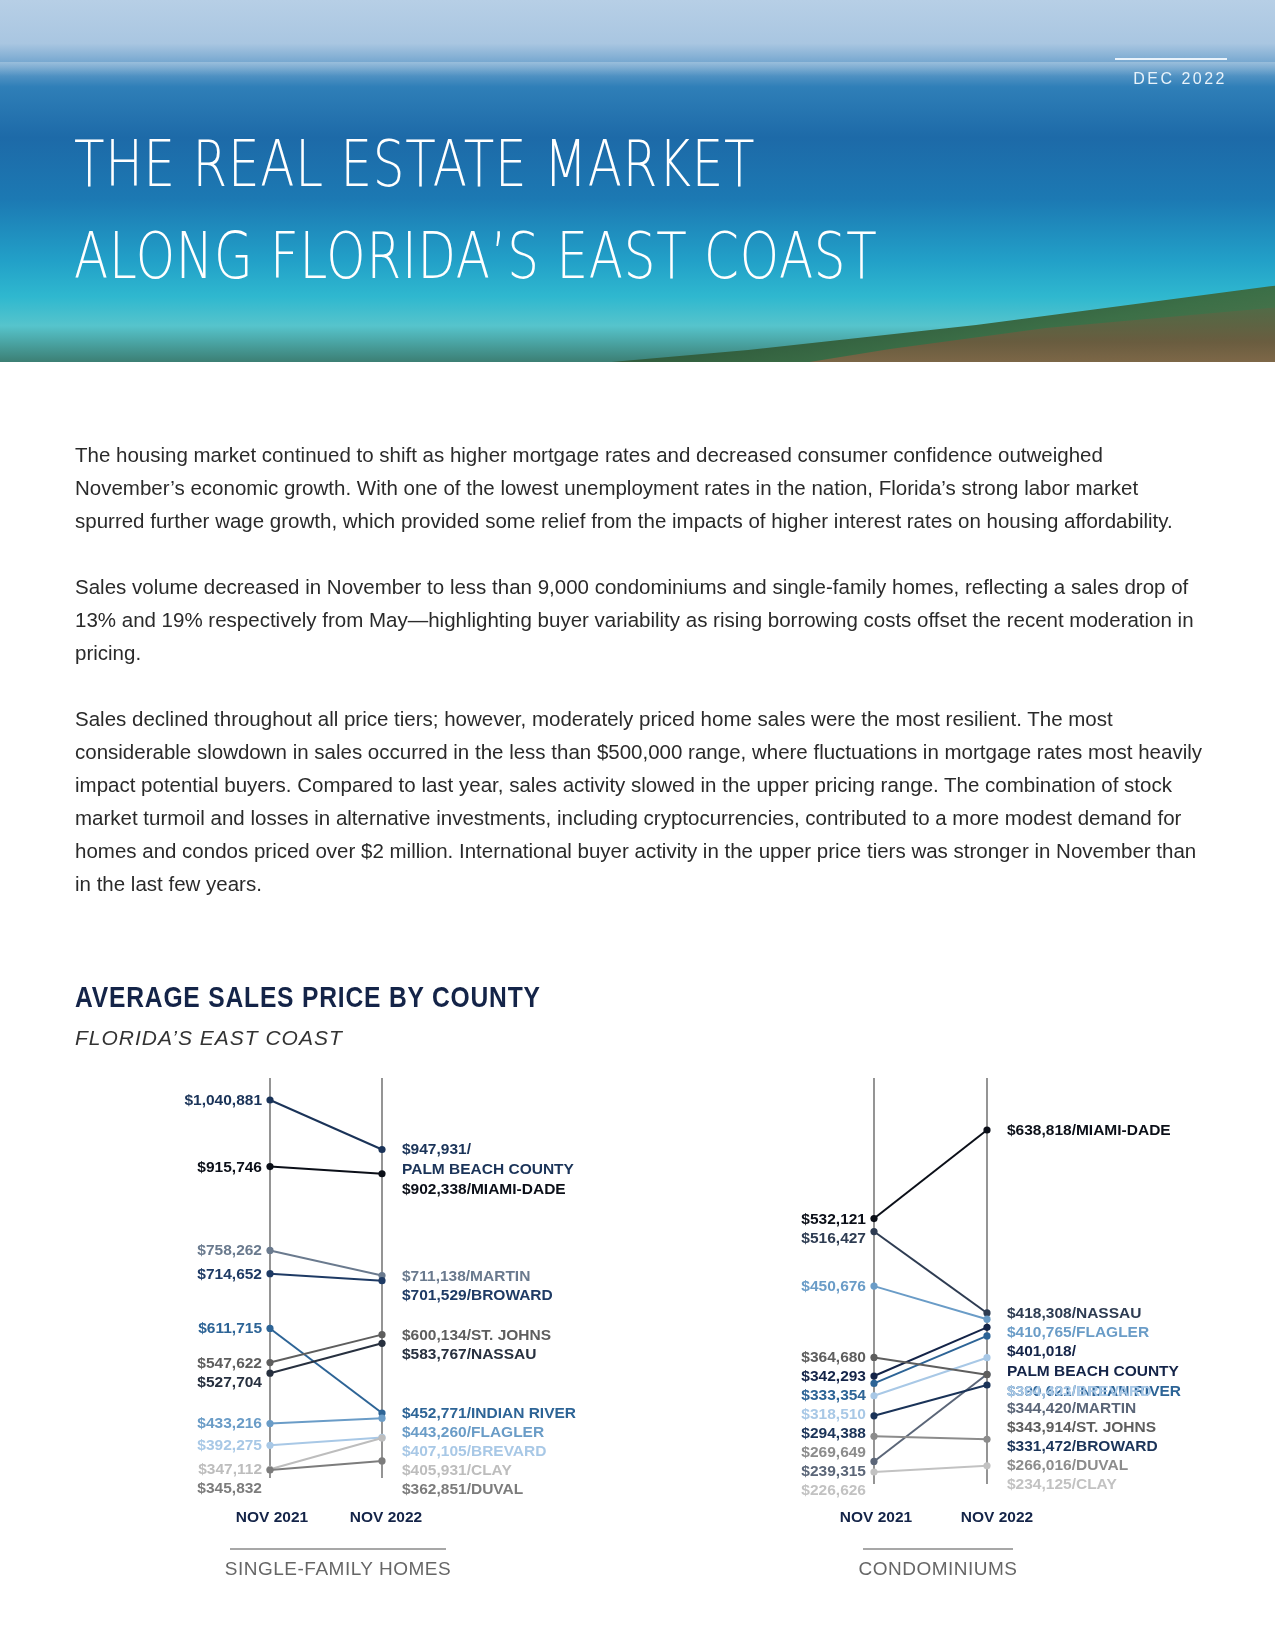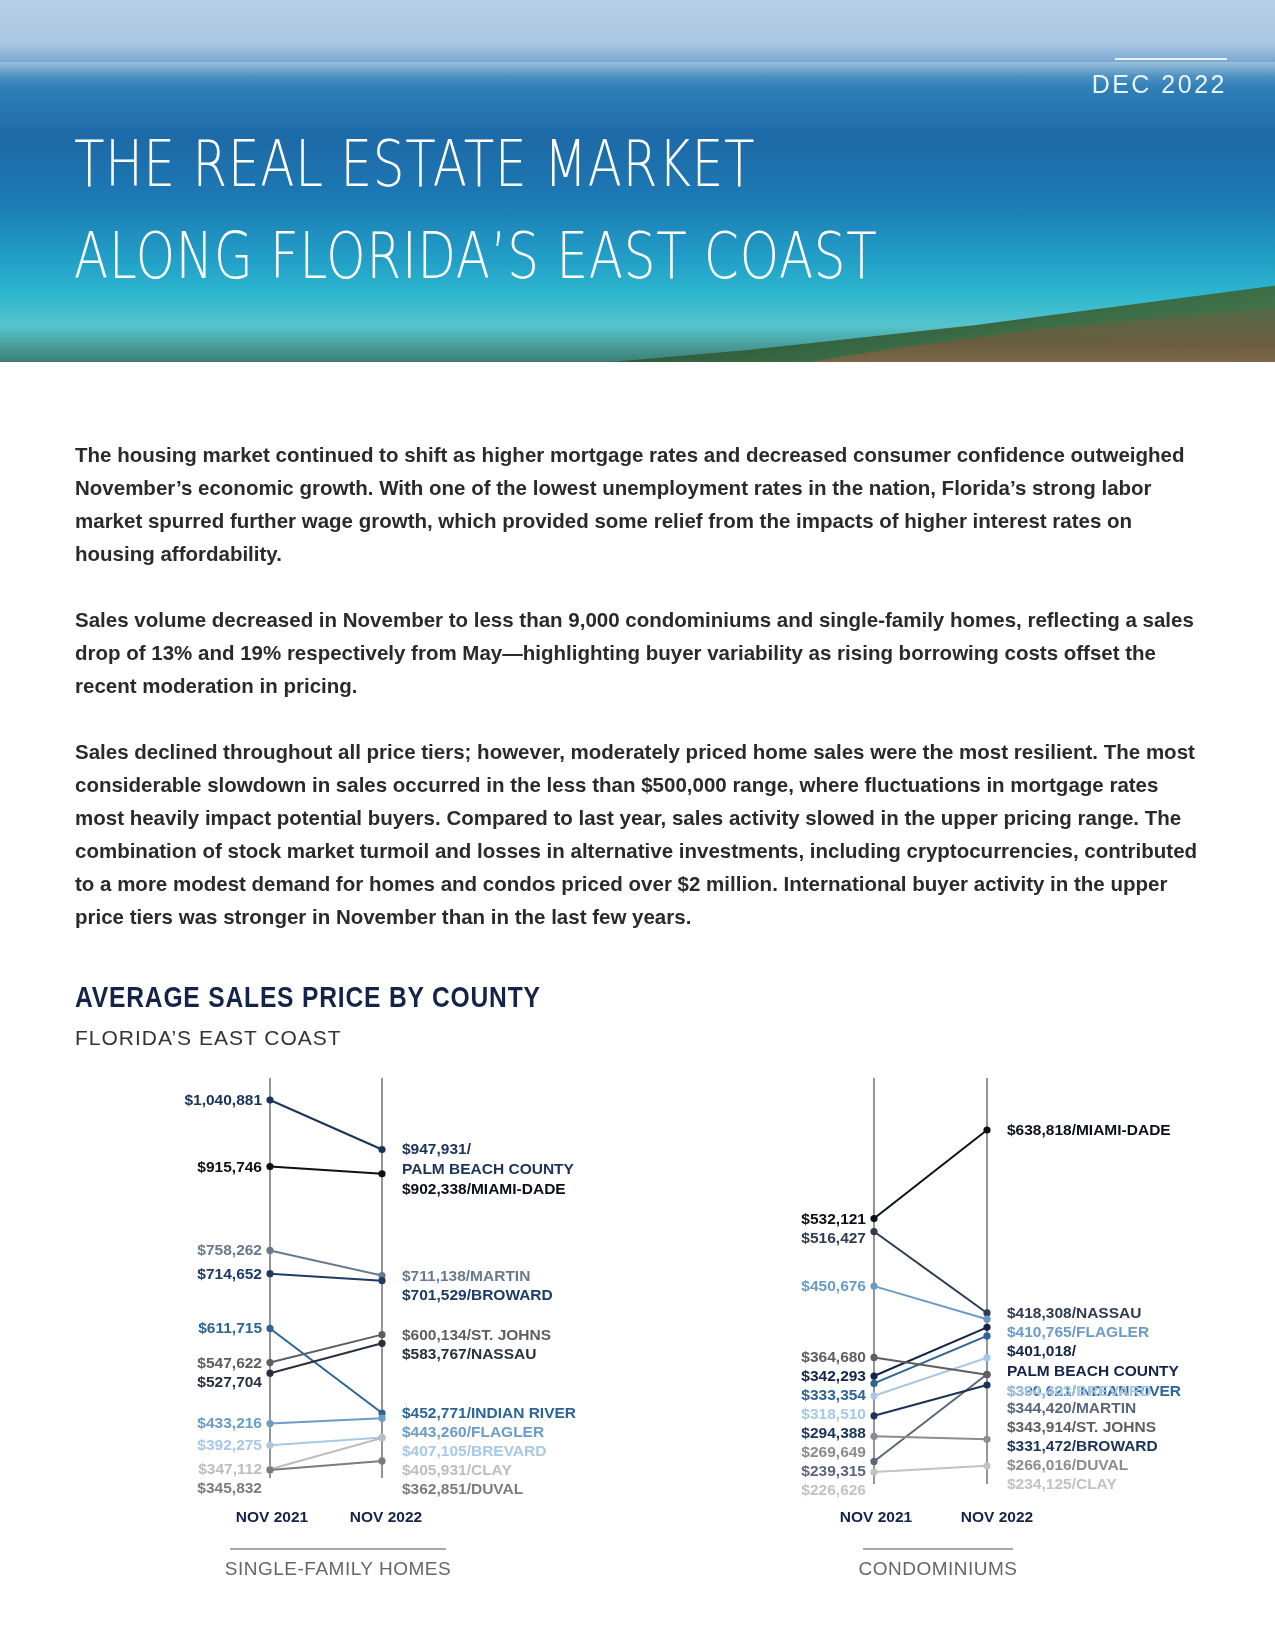--- a/index.html
+++ b/index.html
@@ -16,35 +16,35 @@
     background: linear-gradient(170deg, rgba(0,0,0,0) 0%, rgba(0,0,0,0) 30%, #2f5a3c 45%, #3c6f47 65%, #5c7a52 100%);
     clip-path: polygon(0% 100%, 30% 80%, 60% 55%, 80% 35%, 100% 15%, 100% 100%);
   }
   .hero-shore2 {
     position: absolute; left: 760px; top: 300px; width: 520px; height: 70px;
     background: linear-gradient(180deg, #4d6d48, #6d5a3e 60%, #8a6a4a);
     clip-path: polygon(0% 100%, 25% 70%, 55% 40%, 100% 10%, 100% 100%);
     opacity: 0.9;
   }
   .date-rule { position: absolute; left: 1115px; top: 58px; width: 112px; height: 2px; background: #eaf3fb; }
-  .date { position: absolute; right: 48px; top: 70px; font-size: 25px; letter-spacing: 2.5px; color: #e8f3fb; margin-left: 12px; }
+  .date { position: absolute; right: 48px; top: 70px; font-size: 16px; letter-spacing: 2.5px; color: #e8f3fb; margin-left: 12px; }
   .title {
     position: absolute; left: 74px; top: 118px; color: #ffffff;
     font-family: "DejaVu Sans", sans-serif; font-weight: 200; font-size: 64px; line-height: 92px;
     letter-spacing: 1px; transform: scaleX(0.78); transform-origin: left top; white-space: nowrap;
   }
 
   .body-text { position: absolute; left: 75px; top: 438px; width: 1130px; font-size: 20.5px; line-height: 33px; color: #2a2a2a; }
-  .body-text p { margin-bottom: 33px; font-weight: bold; }
+  .body-text p { margin-bottom: 33px; }
 
   .section-title {
     position: absolute; left: 75px; top: 980px; font-size: 30px; font-weight: bold; color: #142448;
     letter-spacing: 1px; transform: scaleX(0.82); transform-origin: left top; white-space: nowrap;
   }
-  .section-sub { position: absolute; left: 75px; top: 1026px; font-size: 21px; letter-spacing: 1px; color: #333; }
+  .section-sub { position: absolute; left: 75px; top: 1026px; font-size: 21px; letter-spacing: 1px; color: #333; font-style: italic; }
 
   svg.chart { position: absolute; left: 0; top: 0; width: 1275px; height: 1650px; overflow: visible; }
   .lbl { font-family: "Liberation Sans", sans-serif; font-weight: bold; font-size: 15.5px; }
   .axis-lbl { font-family: "Liberation Sans", sans-serif; font-weight: bold; font-size: 15.5px; fill: #142448; }
   .caption { font-family: "Liberation Sans", sans-serif; font-size: 19px; fill: #666; letter-spacing: 0.5px; }
 </style>
 </head>
 <body>
 
 <div class="hero">

